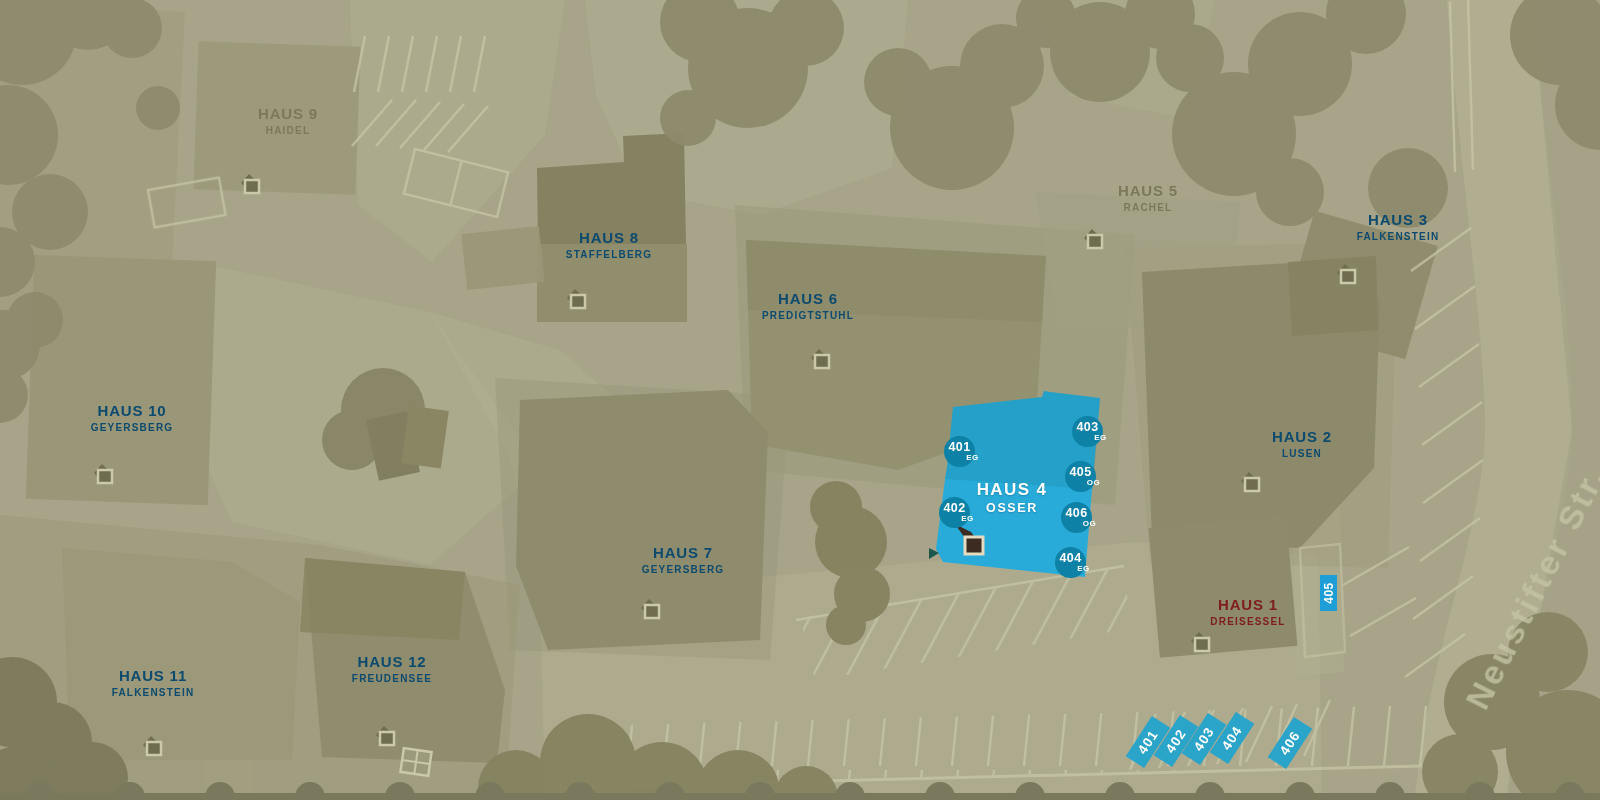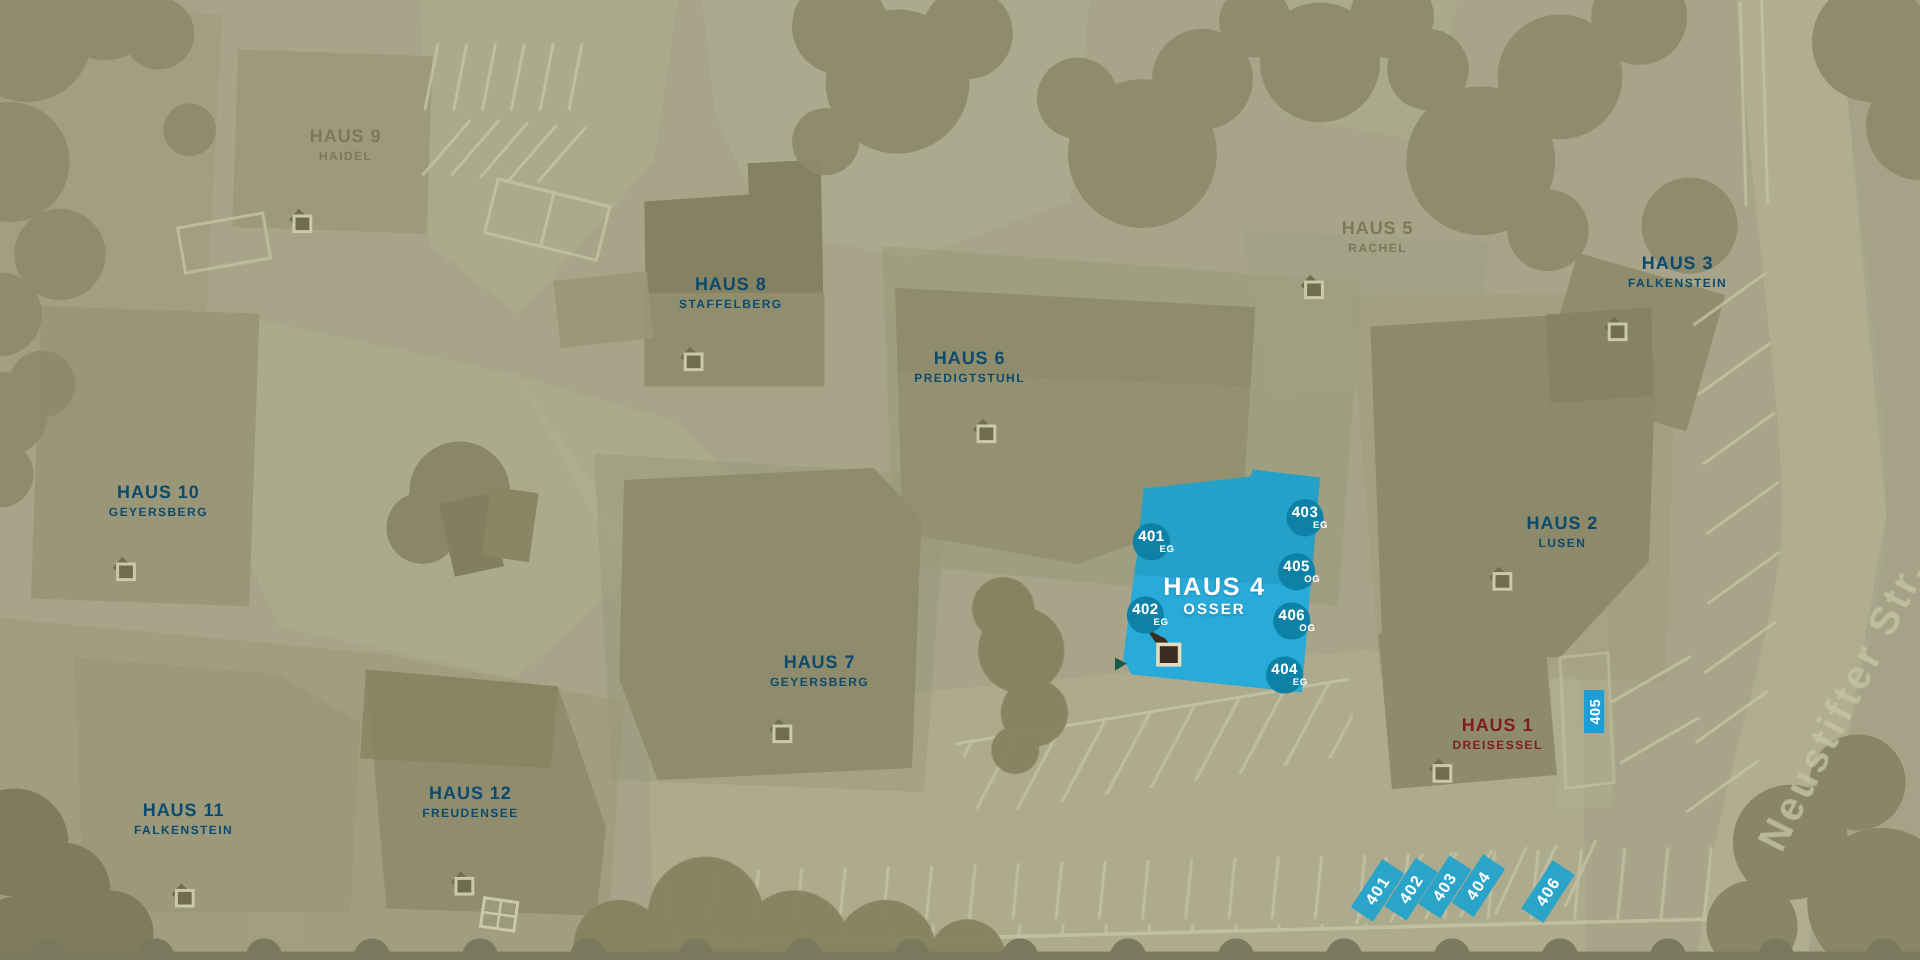--- a/index.html
+++ b/index.html
@@ -13,21 +13,21 @@
     position:absolute; transform:translateX(-50%);
     text-align:center; font-weight:bold; white-space:nowrap; z-index:5;
     cursor:pointer;
   }
   .hl-name { font-size:15px; line-height:15px; letter-spacing:.8px; }
   .hl-sub  { font-size:10px; line-height:10px; margin-top:4.5px; letter-spacing:1.2px; }
   .dark  { color:#7c795a; }
   .light { color:#0c4a6e; }
   .mid   { color:#7f1d1d; }
   .h4label { color:#ffffff; text-shadow:0 1px 2px rgba(0,60,80,.30); z-index:7; }
-  .h4label .hl-name { font-size:21px; line-height:17px; letter-spacing:1.4px; }
+  .h4label .hl-name { font-size:17px; line-height:17px; letter-spacing:1.4px; }
   .h4label .hl-sub  { font-size:12.5px; line-height:12px; margin-top:4px; letter-spacing:1.6px; }
   .badge {
     position:absolute; width:31px; height:31px; border-radius:50%;
     background:#0d81a6; color:#fff; z-index:8;
     display:flex; flex-direction:column; align-items:center; justify-content:center;
     font-weight:bold; cursor:pointer;
   }
   .badge .num { font-size:12.5px; line-height:12px; letter-spacing:.4px; }
   .badge .flr { font-size:8px;  line-height:8px;  margin-top:1px; letter-spacing:.5px;padding-left:26px; }
   .stall {

